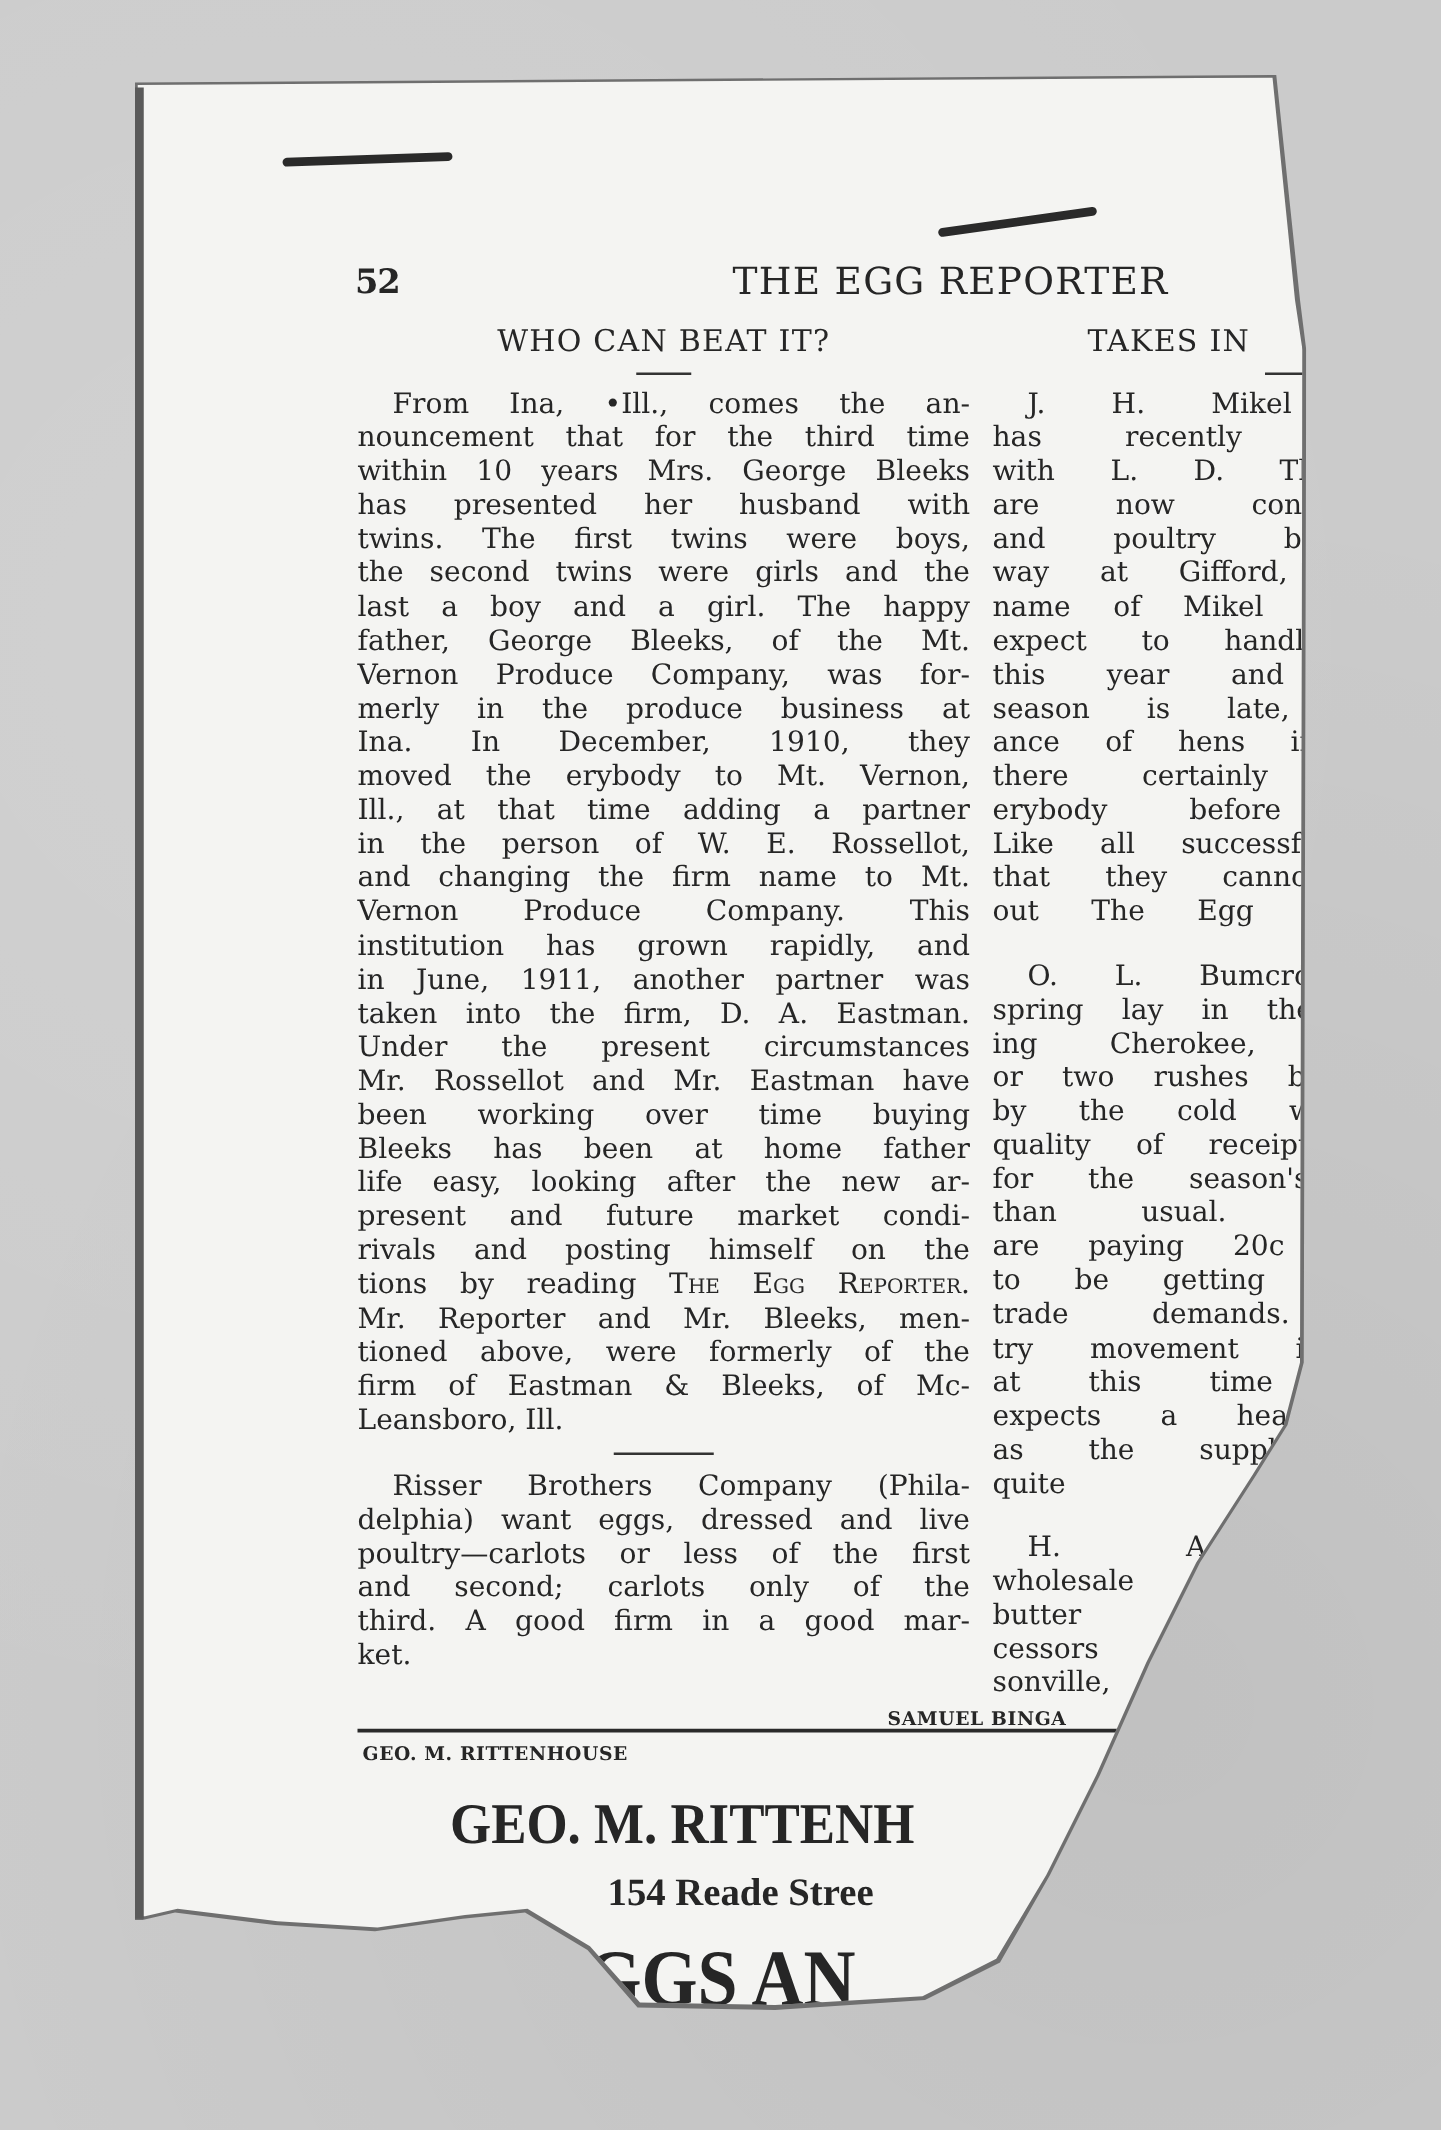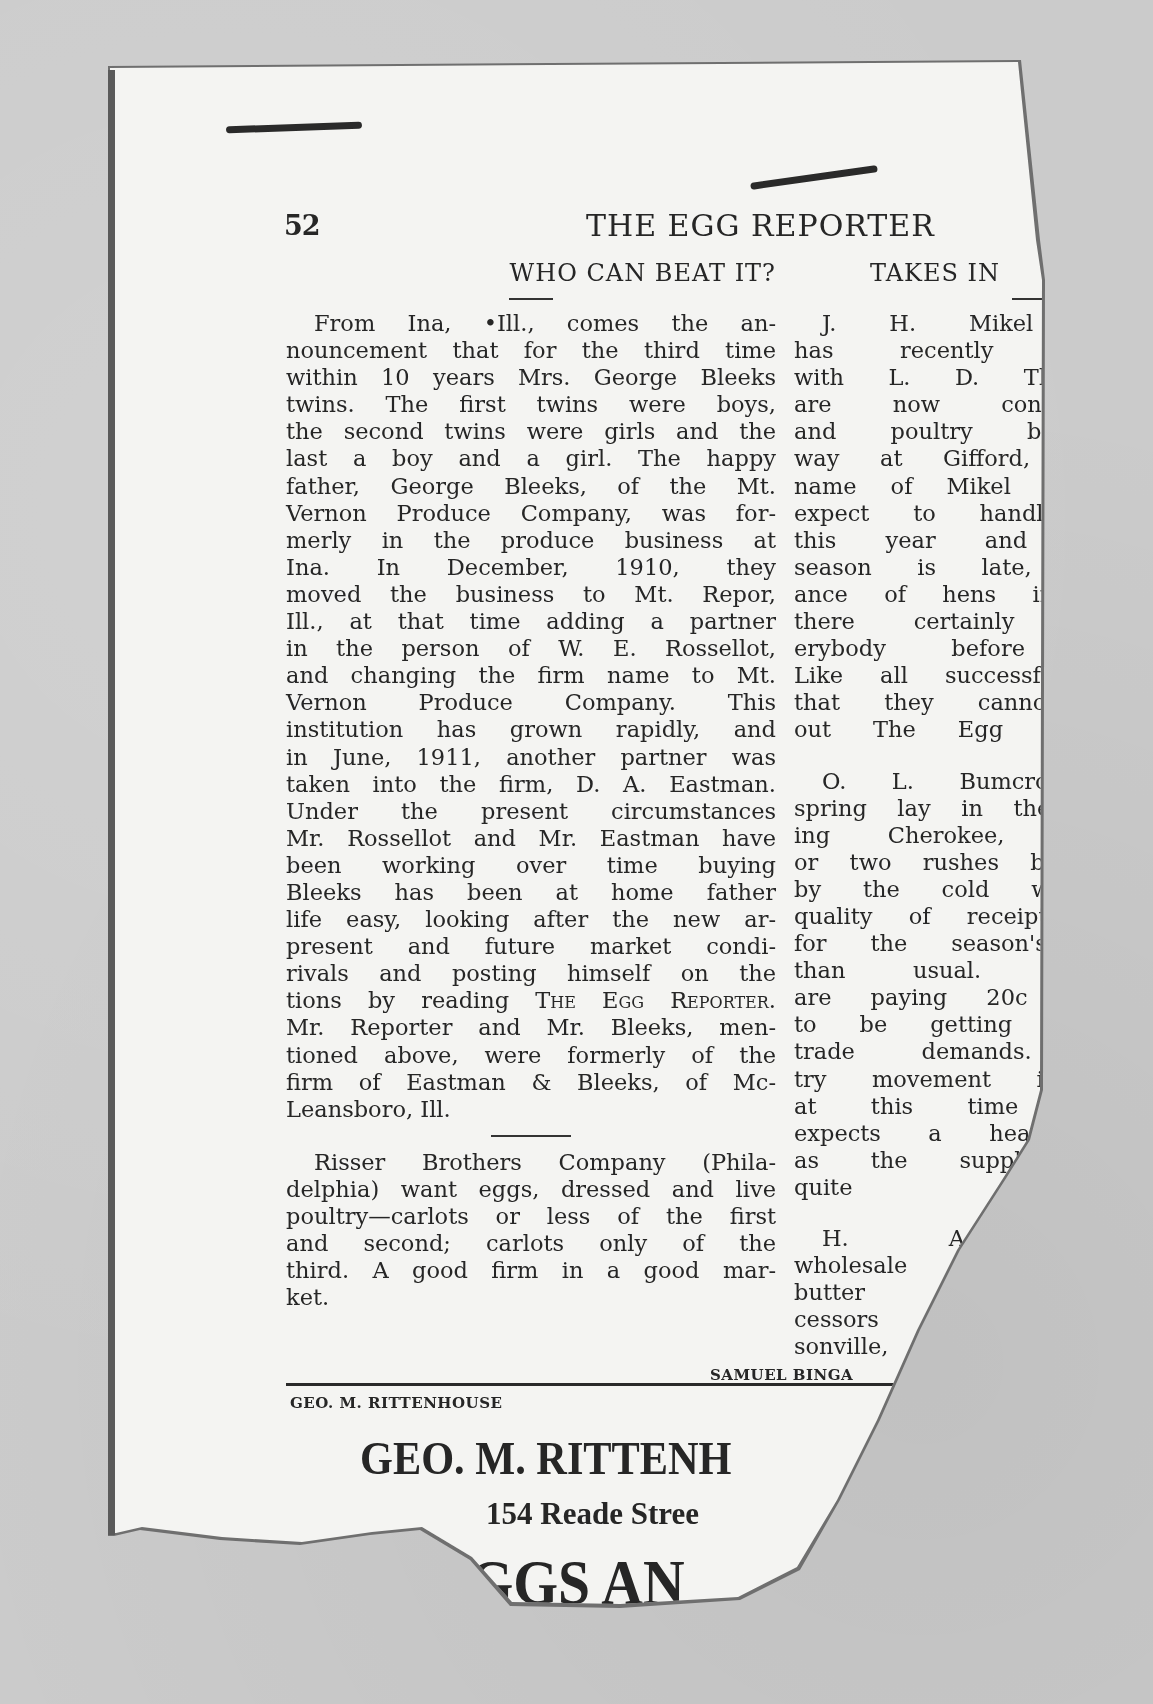--- a/index.html
+++ b/index.html
@@ -65,21 +65,21 @@
     font-family: "DejaVu Serif", serif;
   }
   .masthead {
     position: absolute; left: 586px; top: 208px;
     font-size: 30px; letter-spacing: 1px; white-space: nowrap;
   }
   .col { position: absolute; font-size: 22.5px; line-height: 27.1px; }
   .col-left { left: 286px; top: 260px; width: 490px; }
   .col-right { left: 794px; top: 260px; width: 320px; }
   .headline {
-    text-align: right; font-size: 24px; letter-spacing: 1px; height: 32px; white-space: nowrap;
+    text-align: center; font-size: 24px; letter-spacing: 1px; height: 32px; white-space: nowrap;
   }
   .col-right .headline { text-align: left; padding-left: 76px; }
   .rule-short {
     width: 44px; height: 2px; background: #333; margin: 6px auto 10px auto;
   }
   .col-right .rule-short { margin-left: 218px; }
   .para { text-align: justify; text-align-last: left; white-space: normal; }
   .para .line { display: block; text-align: justify; text-align-last: justify; white-space: nowrap; }
   .para .line.last { text-align-last: left; }
   .indent { padding-left: 28px; }
@@ -126,28 +126,29 @@
   <div class="page-number">52</div>
   <div class="masthead">THE EGG REPORTER</div>
 
   <div class="col col-left">
     <div class="headline">WHO CAN BEAT IT?</div>
     <div class="rule-short"></div>
     <div class="para" id="left-a1">
         <span class="line indent">From Ina, •Ill., comes the an-</span>
         <span class="line">nouncement that for the third time</span>
         <span class="line">within 10 years Mrs. George Bleeks</span>
+        <span class="line">has presented her husband with</span>
         <span class="line">twins. The first twins were boys,</span>
         <span class="line">the second twins were girls and the</span>
         <span class="line">last a boy and a girl. The happy</span>
         <span class="line">father, George Bleeks, of the Mt.</span>
         <span class="line">Vernon Produce Company, was for-</span>
         <span class="line">merly in the produce business at</span>
         <span class="line">Ina. In December, 1910, they</span>
-        <span class="line">moved the business to Mt. Repor,</span>
+        <span class="line">moved the erybody to Mt. Vernon,</span>
         <span class="line">Ill., at that time adding a partner</span>
         <span class="line">in the person of W. E. Rossellot,</span>
         <span class="line">and changing the firm name to Mt.</span>
         <span class="line">Vernon Produce Company. This</span>
         <span class="line">institution has grown rapidly, and</span>
         <span class="line">in June, 1911, another partner was</span>
         <span class="line">taken into the firm, D. A. Eastman.</span>
         <span class="line">Under the present circumstances</span>
         <span class="line">Mr. Rossellot and Mr. Eastman have</span>
         <span class="line">been working over time buying</span>

